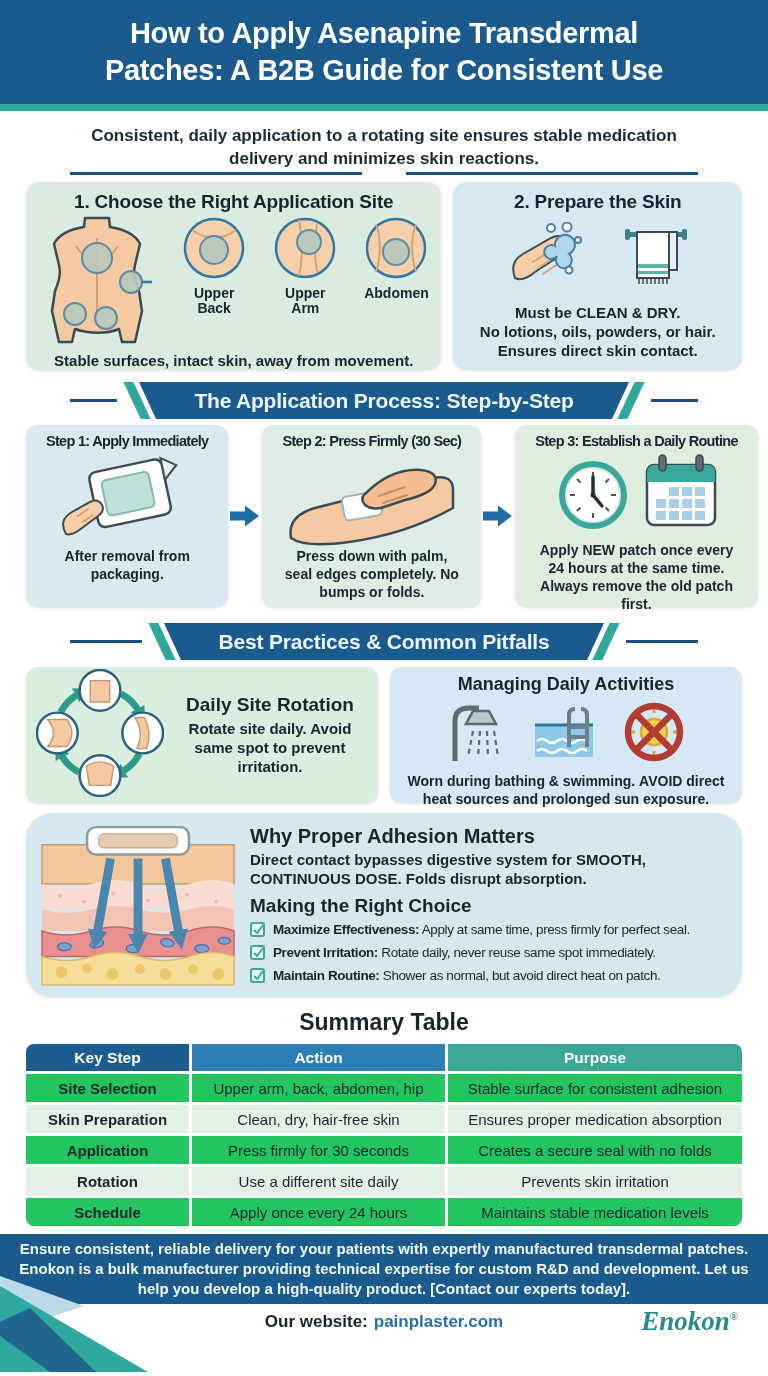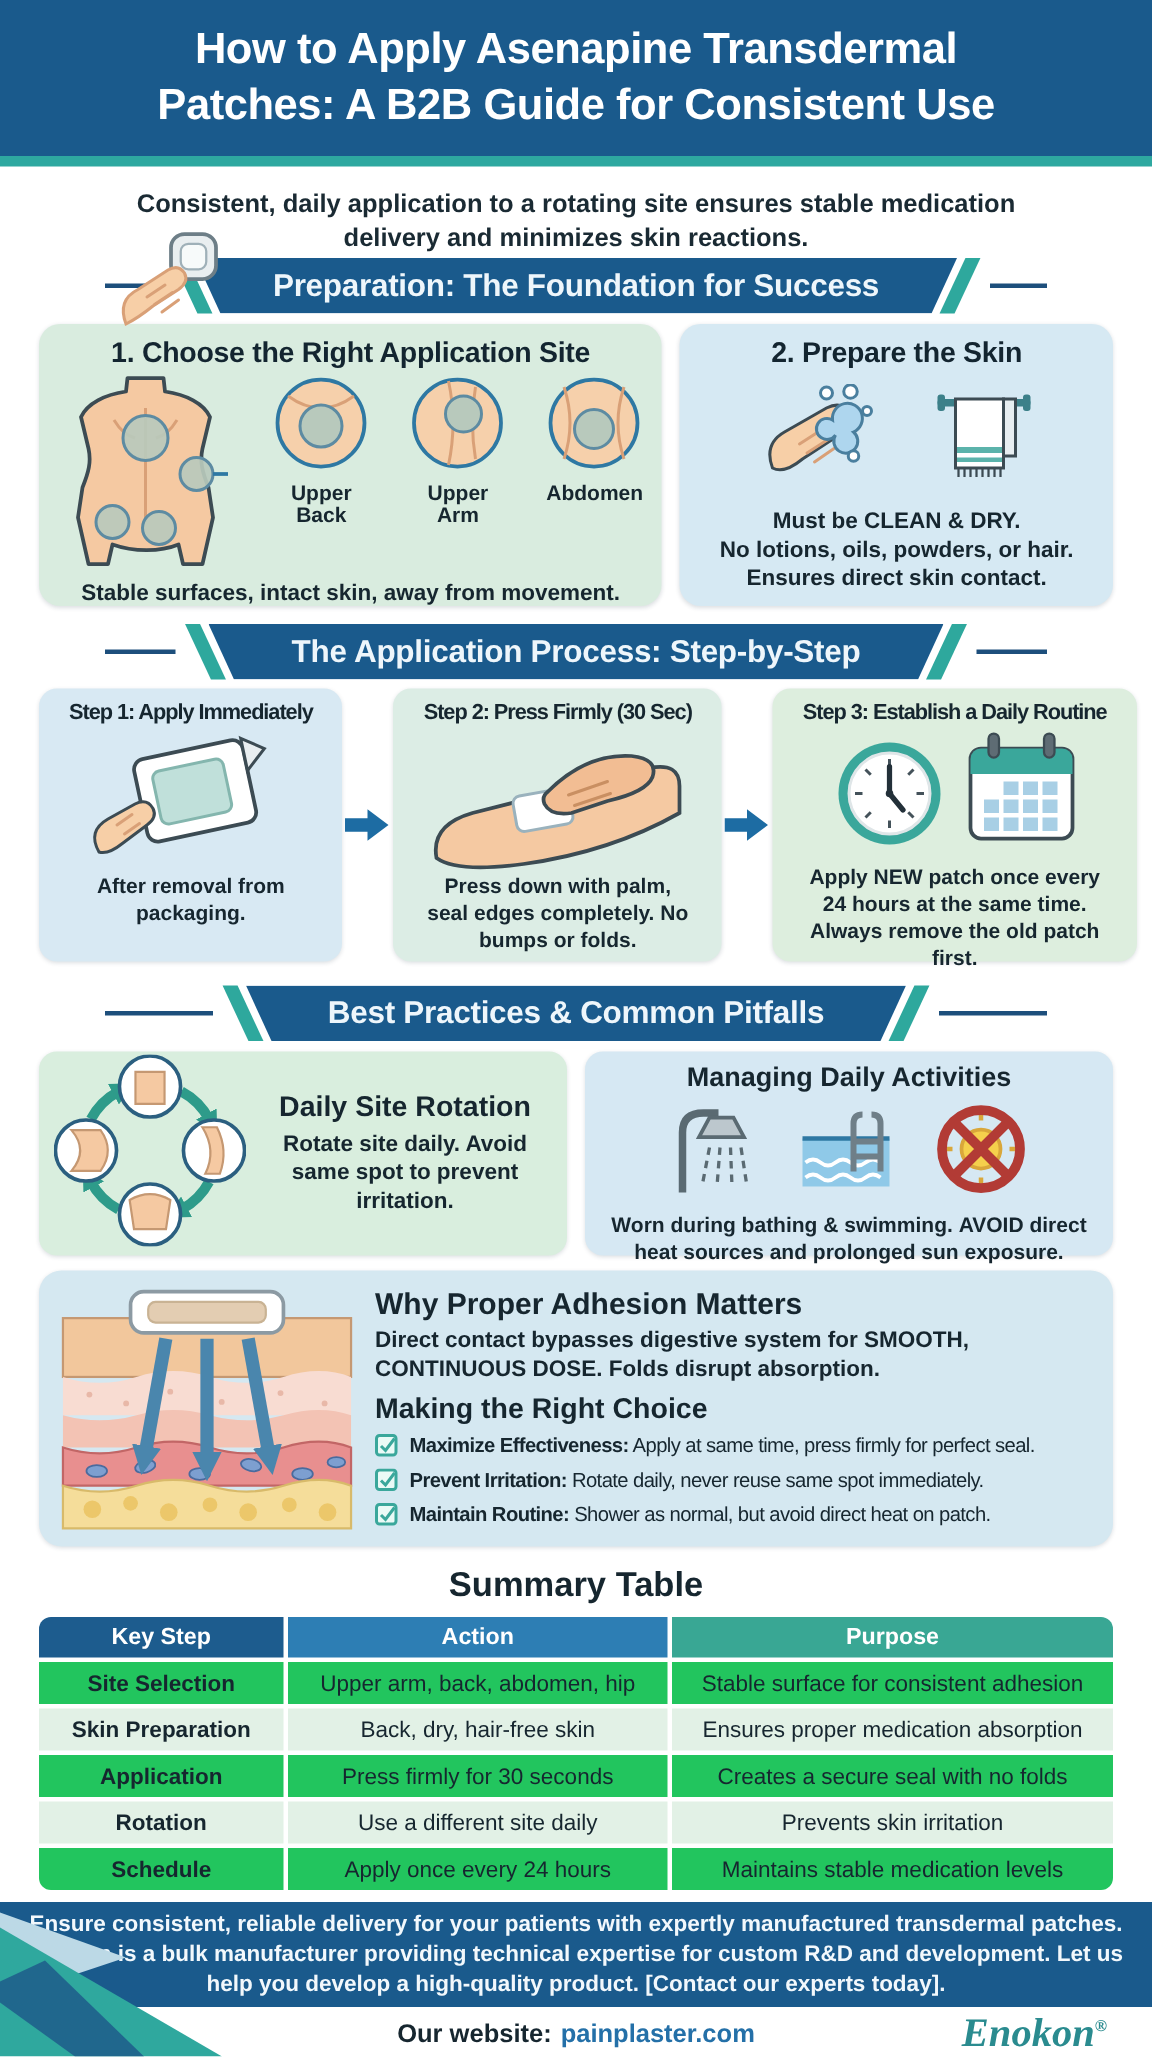--- a/index.html
+++ b/index.html
@@ -58,21 +58,21 @@
   .bp-rotation { flex:1; background:#d9eede; border-radius:12px; display:flex; align-items:center; padding:4px 10px; gap:8px; box-shadow:0 1px 3px rgba(20,40,60,.15); }
   .bp-rot-text { flex:1; text-align:center; }
   .bp-rot-title { font-size:19px; font-weight:bold; }
   .bp-rot-caption { font-size:15px; line-height:19px; font-weight:600; margin-top:3px; max-width:185px; margin-left:auto; margin-right:auto; }
   .bp-activities { flex:1; background:#d6e8f3; border-radius:12px; padding:7px 10px 6px; text-align:center; box-shadow:0 1px 3px rgba(20,40,60,.15); }
   .bp-act-title { font-size:18px; font-weight:bold; }
   .bp-act-icons { display:flex; justify-content:center; align-items:center; gap:28px; margin:6px 0 5px; }
   .bp-act-caption { font-size:14px; line-height:18px; font-weight:600; }
 
   
-  .adhesion { display:flex; gap:14px; margin:10px 26px 0; background:#d5e8f1; border-radius:15px; padding:12px 14px 10px; height:184px; box-shadow:0 1px 3px rgba(20,40,60,.15); }
+  .adhesion { display:flex; gap:14px; margin:10px 26px 0; background:#d5e8f1; border-radius:26px; padding:12px 14px 10px; height:184px; box-shadow:0 1px 3px rgba(20,40,60,.15); }
   .adh-text { flex:1; }
   .adh-title { font-size:20px; font-weight:bold; }
   .adh-body { font-size:15px; line-height:19px; font-weight:600; margin-top:2px; }
   .adh-sub { font-size:19px; font-weight:bold; margin-top:7px; }
   .check-item { display:flex; align-items:flex-start; gap:7px; font-size:13.5px; line-height:20px; letter-spacing:-0.4px; margin-top:3px; }
   .check-item svg { flex:none; margin-top:2px; }
   .check-item b { font-weight:bold; }
 
   
   .summary-title { text-align:center; font-size:23px; font-weight:bold; margin-top:12px; }
@@ -106,33 +106,20 @@
   </h1>
 </div>
 <div class="teal-bar"></div>
 
 <div class="intro">
   <p>Consistent, daily application to a rotating site ensures stable medication delivery and minimizes skin reactions.</p>
 </div>
 
 <div class="banner-row mt1">
   <div class="hr-line"></div>
-  <div class="banner">
-    <span class="banner-hand">
-      <svg width="76" height="76" viewBox="0 0 76 76">
-        <rect x="38" y="6" width="30" height="30" rx="9" fill="#e9eef0" stroke="#6d7e87" stroke-width="2.5"></rect>
-        <rect x="44.5" y="12.5" width="17" height="17" rx="5" fill="#f7fafa" stroke="#9fb0b8" stroke-width="1.5"></rect>
-        <path d="M8,66 Q2,50 16,43 L36,30 Q43,26 47,32 Q50,38 43,43 L26,54 Q16,62 8,66 Z" fill="#f7cfa7" stroke="#d9a077" stroke-width="2"></path>
-        <path d="M22,48 l12,-8 M27,53 l12,-8 M32,58 l11,-8" stroke="#d9a077" stroke-width="2" fill="none" stroke-linecap="round"></path>
-      </svg>
-    </span>
-    <div class="slash left"></div>
-    <div class="slash right"></div>
-    <div class="banner-core" style="min-width:508px;">Preparation: The Foundation for Success</div>
-  </div>
   <div class="hr-line"></div>
 </div>
 
 <div class="row1">
   <div class="card card-site">
     <div class="card-title">1. Choose the Right Application Site</div>
     <div class="site-body">
       <span>
         <svg width="118" height="128" viewBox="0 0 118 128">
           <path d="M47,2 h24 l1,9 c14,2 26,8 30,17 l-5,21 c-2,9 0,16 4,26 l3,20 -7,31 h-13 l-3,-13 c-12,5 -30,5 -44,0 l-3,13 H21 l-7,-31 3,-20 c4,-10 6,-17 4,-26 L16,28 c4,-9 16,-15 30,-17 Z" fill="#f5c9a2" stroke="#3c4b53" stroke-width="2.5" stroke-linejoin="round"></path>
@@ -473,21 +460,21 @@
 <div class="tbl">
   <div class="h k">Key Step</div>
   <div class="h a">Action</div>
   <div class="h p">Purpose</div>
 
   <div class="c key rb">Site Selection</div>
   <div class="c rb">Upper arm, back, abdomen, hip</div>
   <div class="c rb">Stable surface for consistent adhesion</div>
 
   <div class="c key rg">Skin Preparation</div>
-  <div class="c rg">Back, dry, hair-free skin</div>
+  <div class="c rg">Clean, dry, hair-free skin</div>
   <div class="c rg">Ensures proper medication absorption</div>
 
   <div class="c key rb">Application</div>
   <div class="c rb">Press firmly for 30 seconds</div>
   <div class="c rb">Creates a secure seal with no folds</div>
 
   <div class="c key rg">Rotation</div>
   <div class="c rg">Use a different site daily</div>
   <div class="c rg">Prevents skin irritation</div>
 

